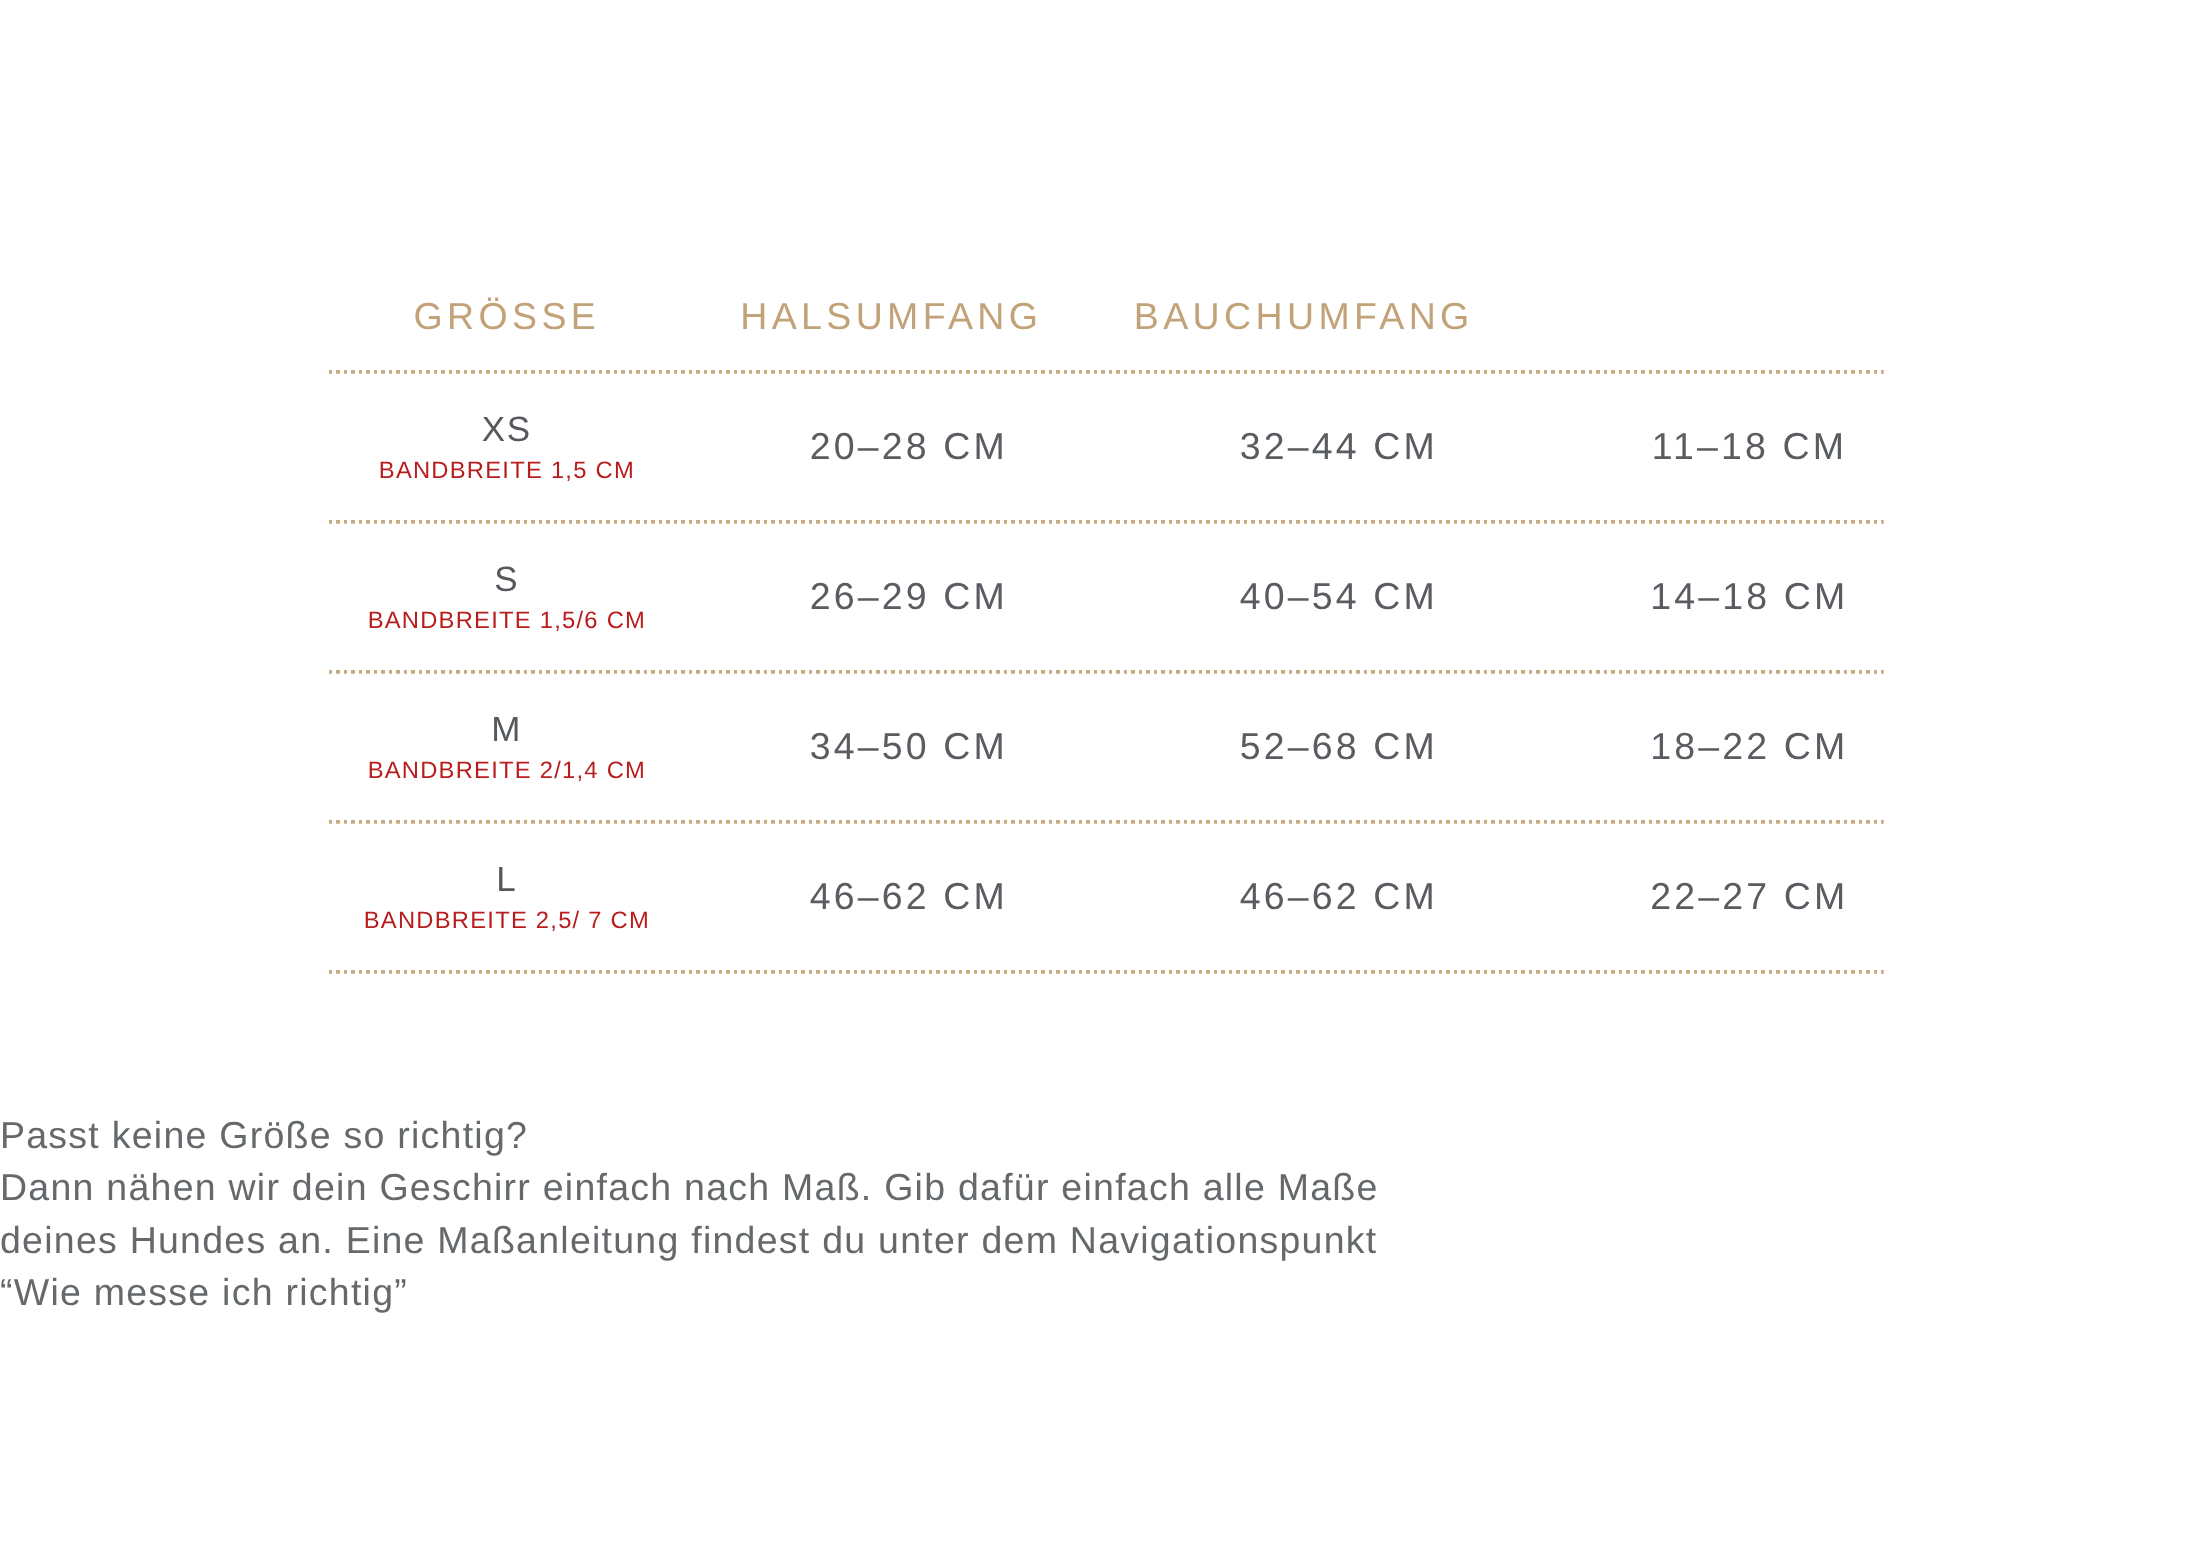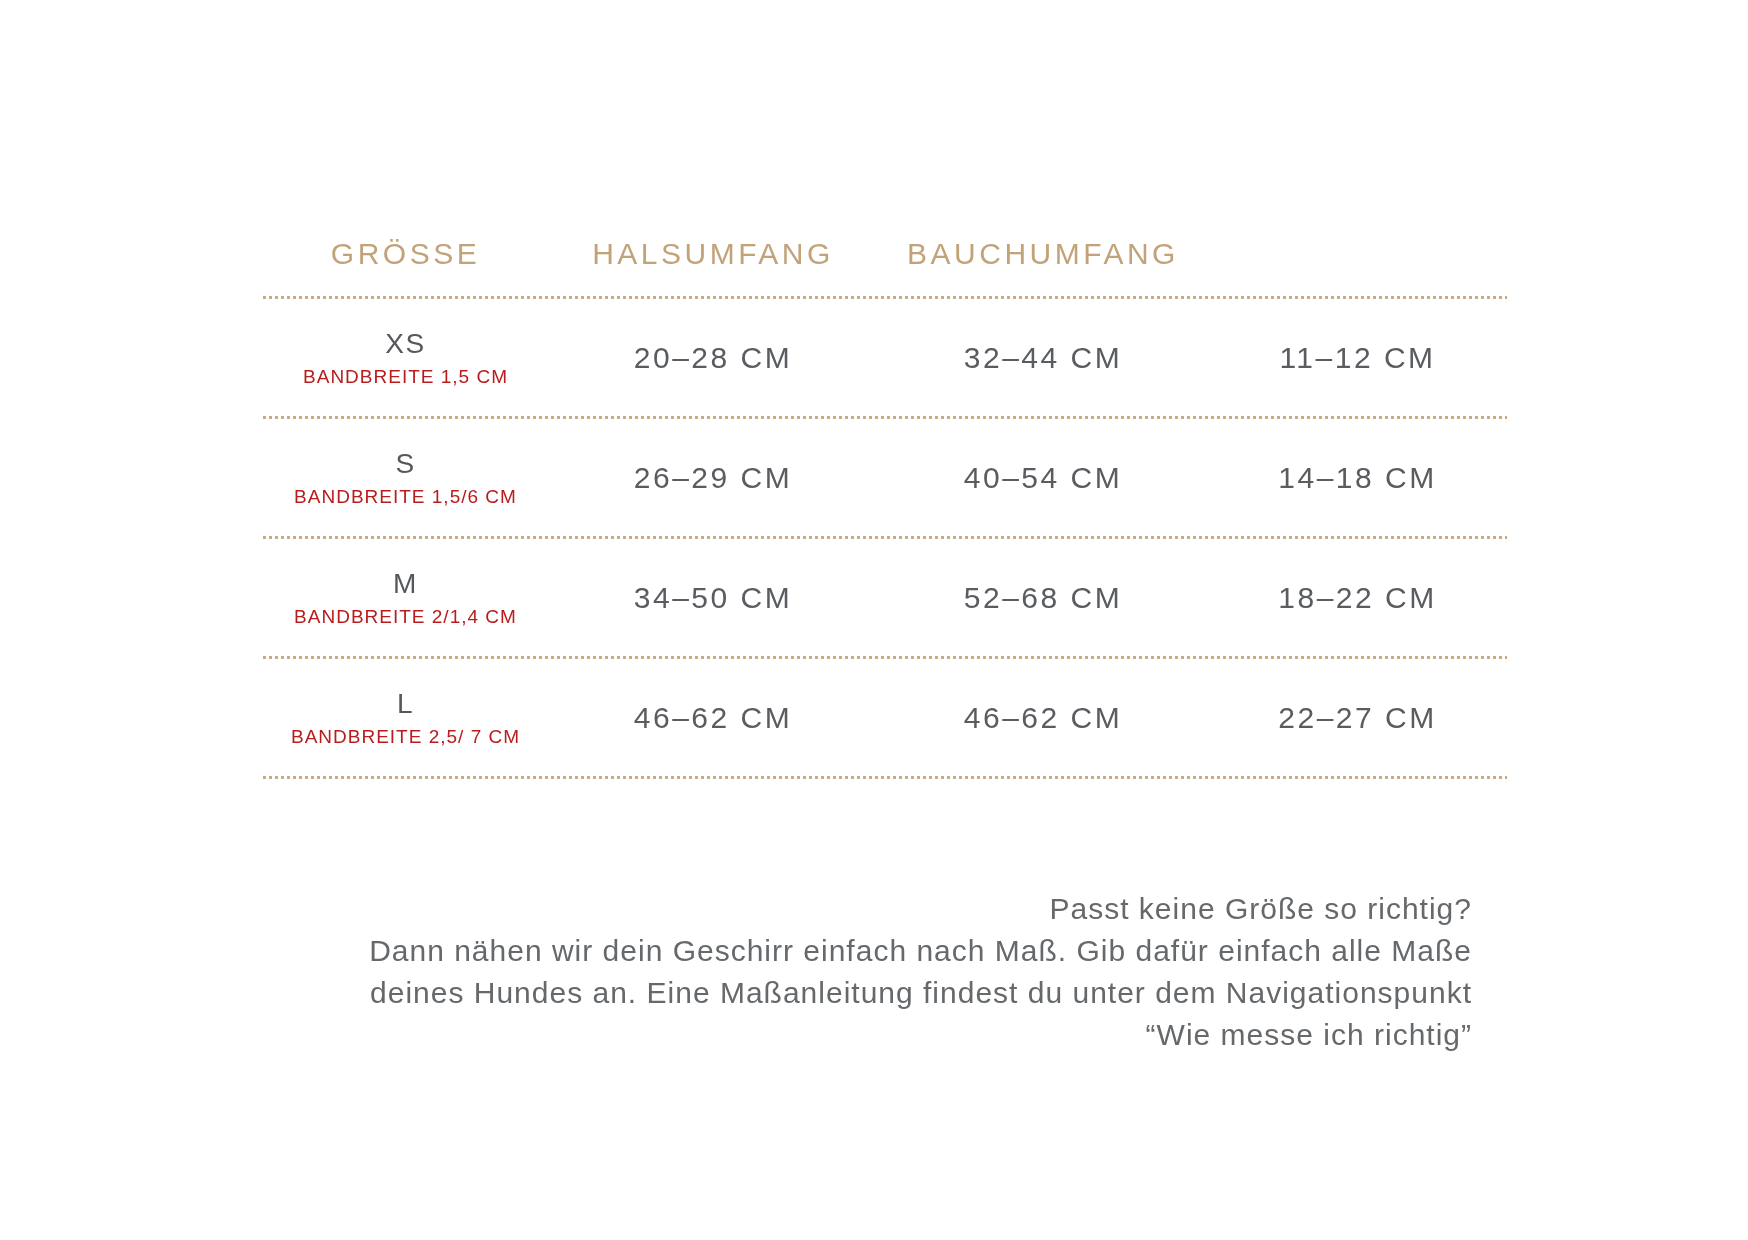--- a/index.html
+++ b/index.html
@@ -42,20 +42,21 @@
     height: 3px;
     width: 100%;
     background-image: repeating-linear-gradient(
       to right,
       #c9ab81 0px, #c9ab81 3px,
       transparent 3px, transparent 6px
     );
   }
   .body-row .row-grid {
     height: 117px;
+    gap: 14px;
   }
   .cell-size {
     text-align: center;
     line-height: 1.25;
   }
   .size-letter {
     display: block;
     color: #55585c;
     font-size: 28px;
     letter-spacing: 1.5px;
@@ -75,21 +76,21 @@
     letter-spacing: 2.5px;
     white-space: nowrap;
   }
 
   
   .note {
     position: absolute;
     left: 0;
     top: 888px;
     width: 1472px;
-    text-align: right;
+    text-align: left;
     color: #646why;
   }
   .note .note-line {
     color: #65696c;
     font-size: 30px;
     line-height: 42px;
     letter-spacing: 1px;
     white-space: nowrap;
   }
 </style>
@@ -107,21 +108,21 @@
 
   <div>
     <div class="body-row">
       <div class="row-grid">
         <div class="cell-size">
           <span class="size-letter">XS</span>
           <span class="size-band">BANDBREITE 1,5 CM</span>
         </div>
         <div class="cell-value">20–28 CM</div>
         <div class="cell-value">32–44 CM</div>
-        <div class="cell-value">11–12 CM</div>
+        <div class="cell-value">11–18 CM</div>
       </div>
       <div class="dotted-line"></div>
     </div>
 
     <div class="body-row">
       <div class="row-grid">
         <div class="cell-size">
           <span class="size-letter">S</span>
           <span class="size-band">BANDBREITE 1,5/6 CM</span>
         </div>

